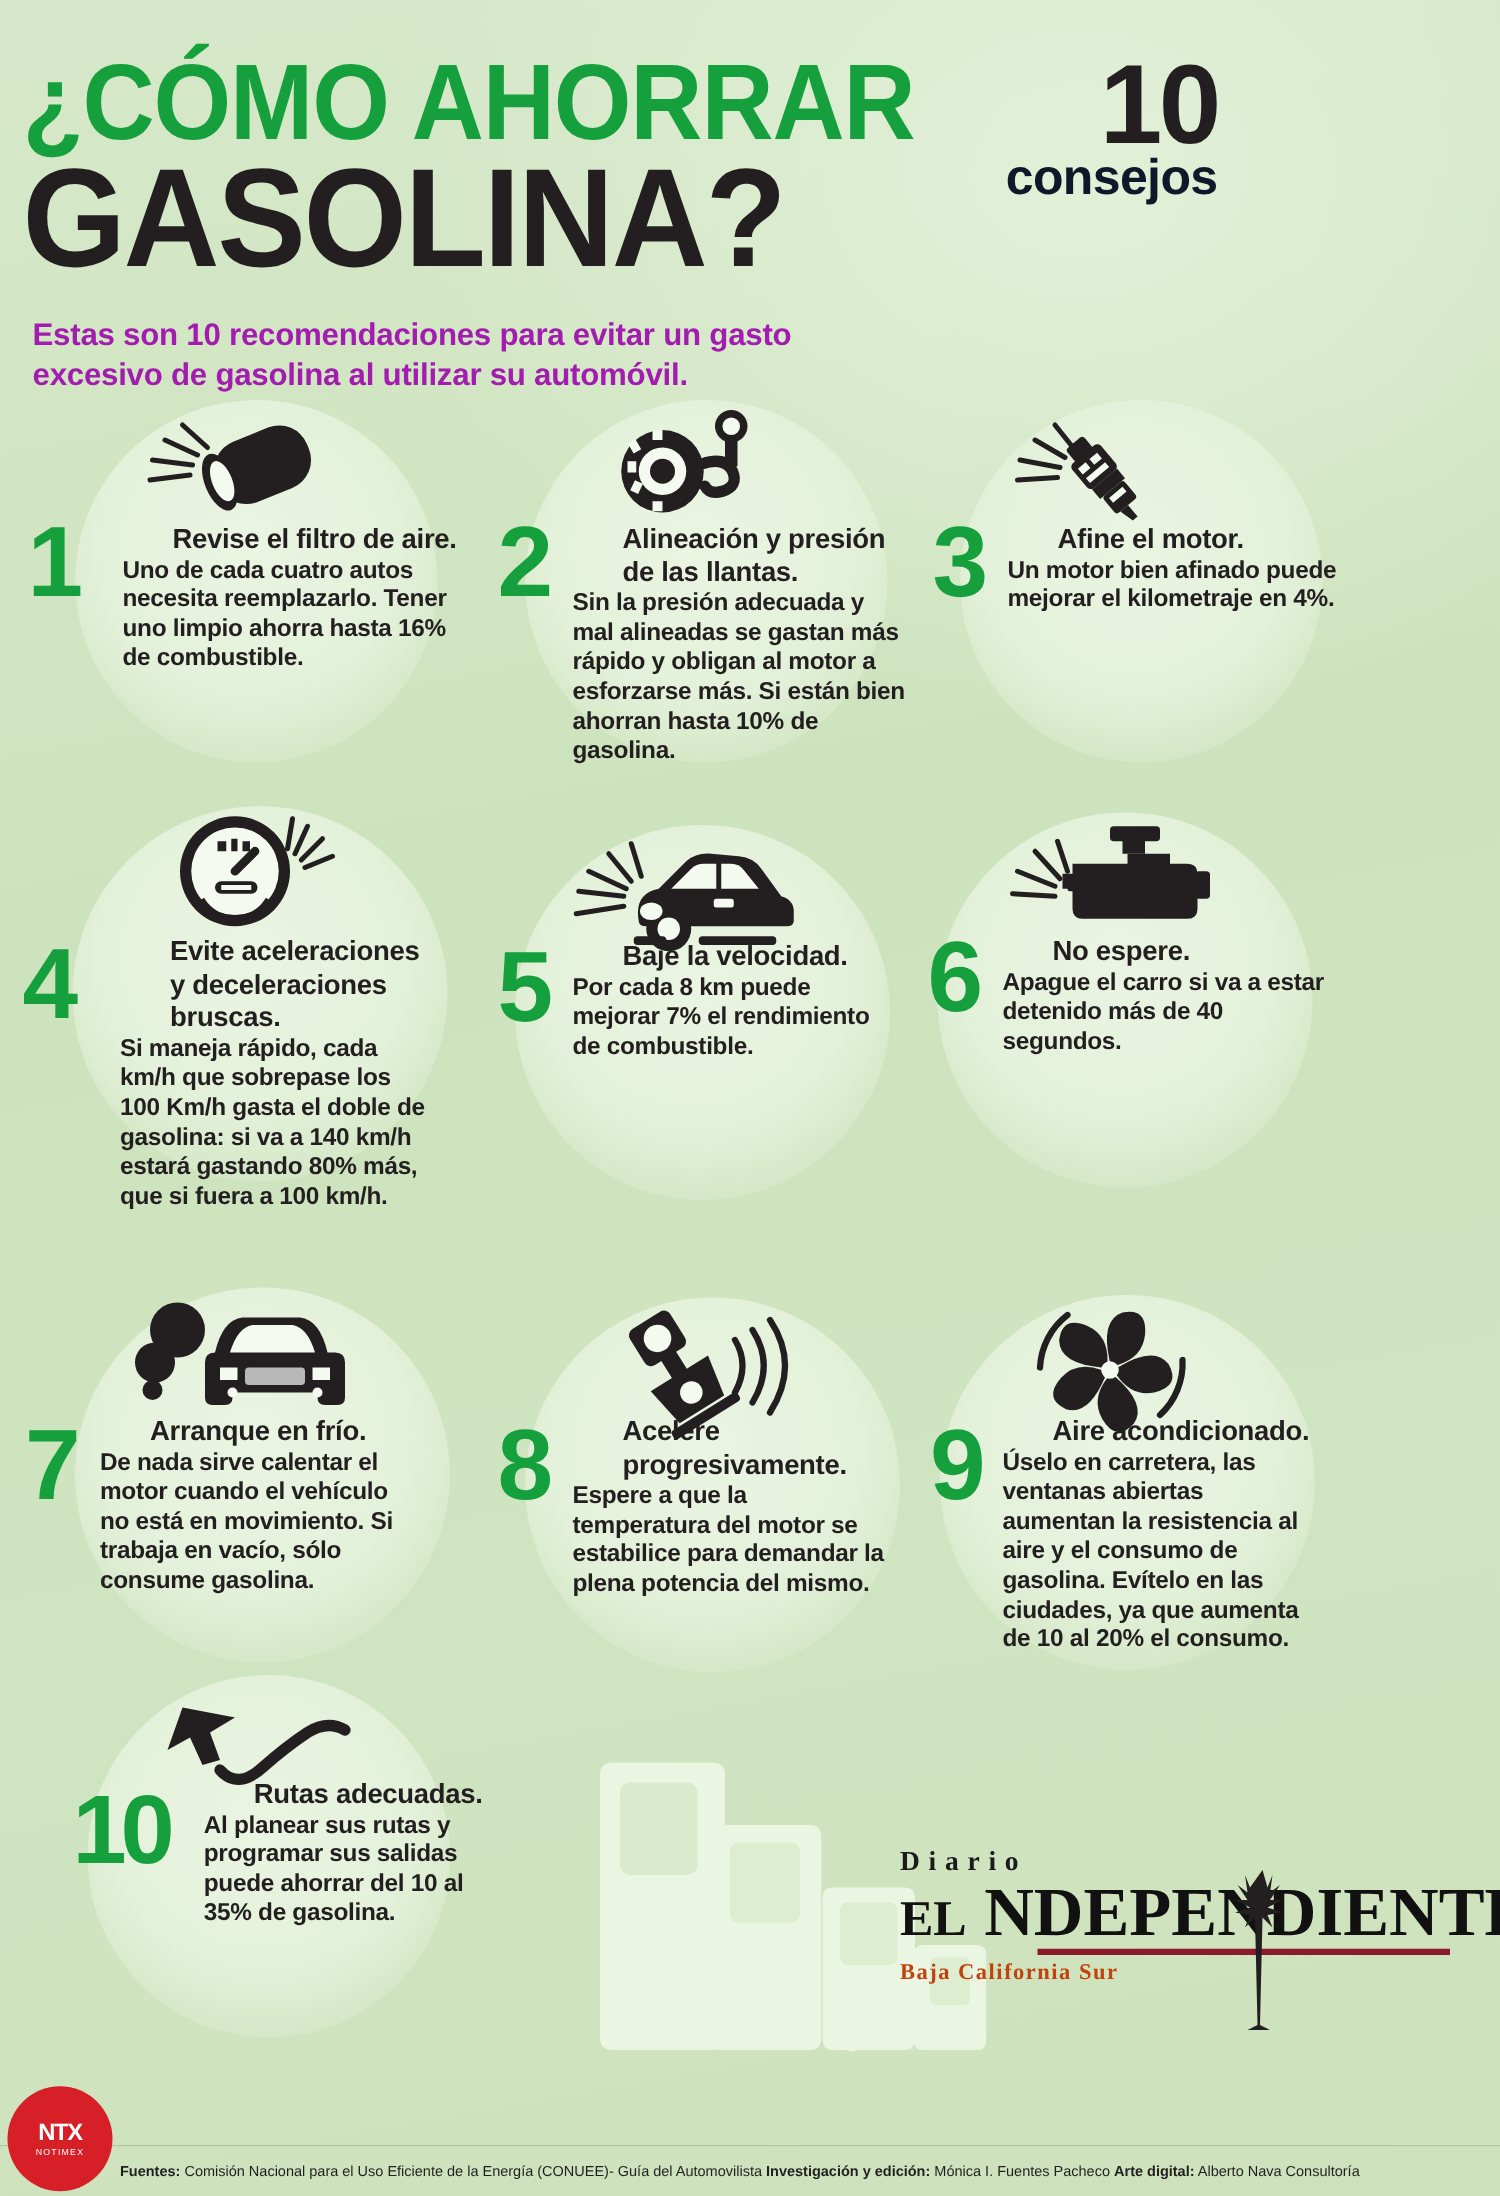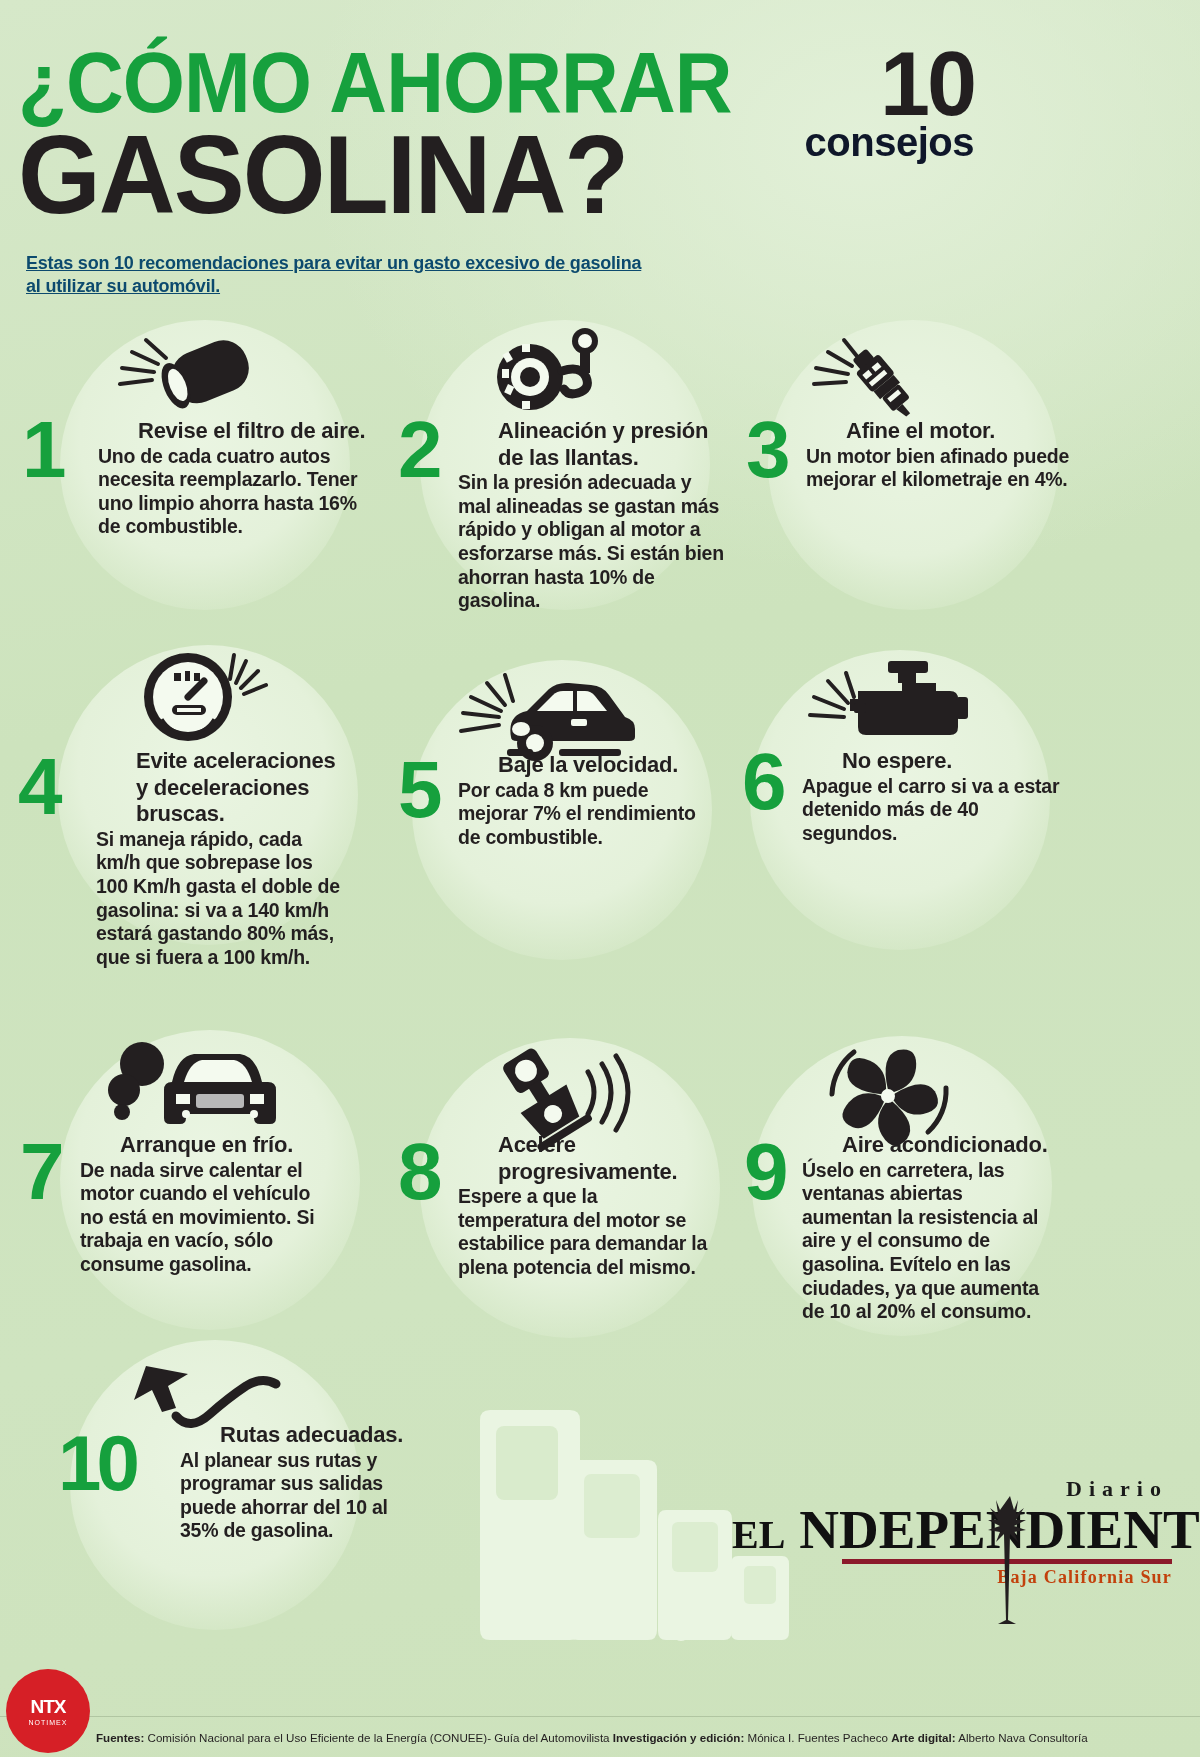--- a/index.html
+++ b/index.html
@@ -55,22 +55,22 @@
     letter-spacing: -0.5px; display: block; margin-top: 4px;
   }
   #badge-circle {
     position: absolute; right: 0px; top: -70px;
     width: 420px; height: 420px; border-radius: 50%;
     background: radial-gradient(circle at 45% 42%, #e9f4e1 0%, #e2f0d7 58%, rgba(226,240,215,0) 72%);
     z-index: -1;
   }
   #intro {
     position: absolute; left: 26px; top: 252px; width: 620px;
-    font-size: 18px; font-weight: bold; color: #0c4a6e;
-    line-height: 1.28; letter-spacing: -0.2px; text-decoration: underline;
+    font-size: 25px; font-weight: bold; color: #a21caf;
+    line-height: 1.28; letter-spacing: -0.2px;
   }
 
   
   .tip {
     position: absolute;
   }
   .tip-bubble {
     position: absolute;
     border-radius: 50%;
     background: radial-gradient(circle at 48% 40%, #eaf5e2 0%, #e4f1da 52%, rgba(226,240,215,0.25) 78%, rgba(226,240,215,0) 100%);
@@ -89,22 +89,22 @@
     position: absolute; z-index: 3;
     color: #231f20; font-size: 19.5px; line-height: 1.21;
     letter-spacing: -0.25px;
   }
   .tip-text .hl { font-weight: bold; display: block; margin-left: 40px; }
   .tip-text .bd { font-weight: bold; display: block; }
 
   
   #pumps { position: absolute; left: 470px; top: 1380px; width: 400px; height: 320px; z-index: 1; }
   #logo {
-    position: absolute; right: 28px; top: 1476px; width: 440px; z-index: 4;
-    text-align: right;
+    position: absolute; right: 40px; top: 1476px; width: 440px; z-index: 4;
+    text-align: left;
   }
   #logo .diario {
     font-family: "Liberation Serif", serif;
     font-size: 22px; letter-spacing: 7px; color: #1a1a1a; font-weight: bold;
     margin-right: 4px;
   }
   #logo .main {
     font-family: "Liberation Serif", serif;
     font-size: 55px; font-weight: bold; color: #111; letter-spacing: 0px;
     line-height: 1.0; white-space: nowrap;
@@ -400,21 +400,21 @@
 
 <div class="tip">
   <div class="tip-bubble" style="left:70px; top:1340px; width:290px; height:290px;"></div>
   <div class="tip-icon" style="left:120px; top:1358px;">
     <svg width="190" height="80" viewBox="0 0 190 80">
       <path d="M56 58 q14 16 34 -2 q18 -16 36 -28 q16 -10 30 -2" fill="none" stroke="#231f20" stroke-width="9" stroke-linecap="round"></path>
       <path d="M26 8 l42 8 l-20 12 l8 22 l-14 4 l-10 -22 l-18 10z" fill="#231f20"></path>
     </svg>
   </div>
   <div class="tip-num wide" style="left:58px; top:1432px;">10</div>
-  <div class="tip-text" style="left:180px; top:1422px; width:250px;">
+  <div class="tip-text" style="left:163px; top:1422px; width:250px;">
     <span class="hl" style="font-size:22px;">Rutas adecuadas.</span>
     <span class="bd">Al planear sus rutas y programar sus salidas puede ahorrar del 10 al 35% de gasolina.</span>
   </div>
 </div>
 
 <div id="pumps">
   <svg width="400" height="320" viewBox="0 0 400 320">
     <g fill="#eaf5e2">
       <path d="M20 30 h80 q10 0 10 10 v210 q0 10 -10 10 h-80 q-10 0 -10 -10 v-210 q0 -10 10 -10z"></path>
       <rect x="26" y="46" width="62" height="74" rx="8" fill="#d9ebcc"></rect>

